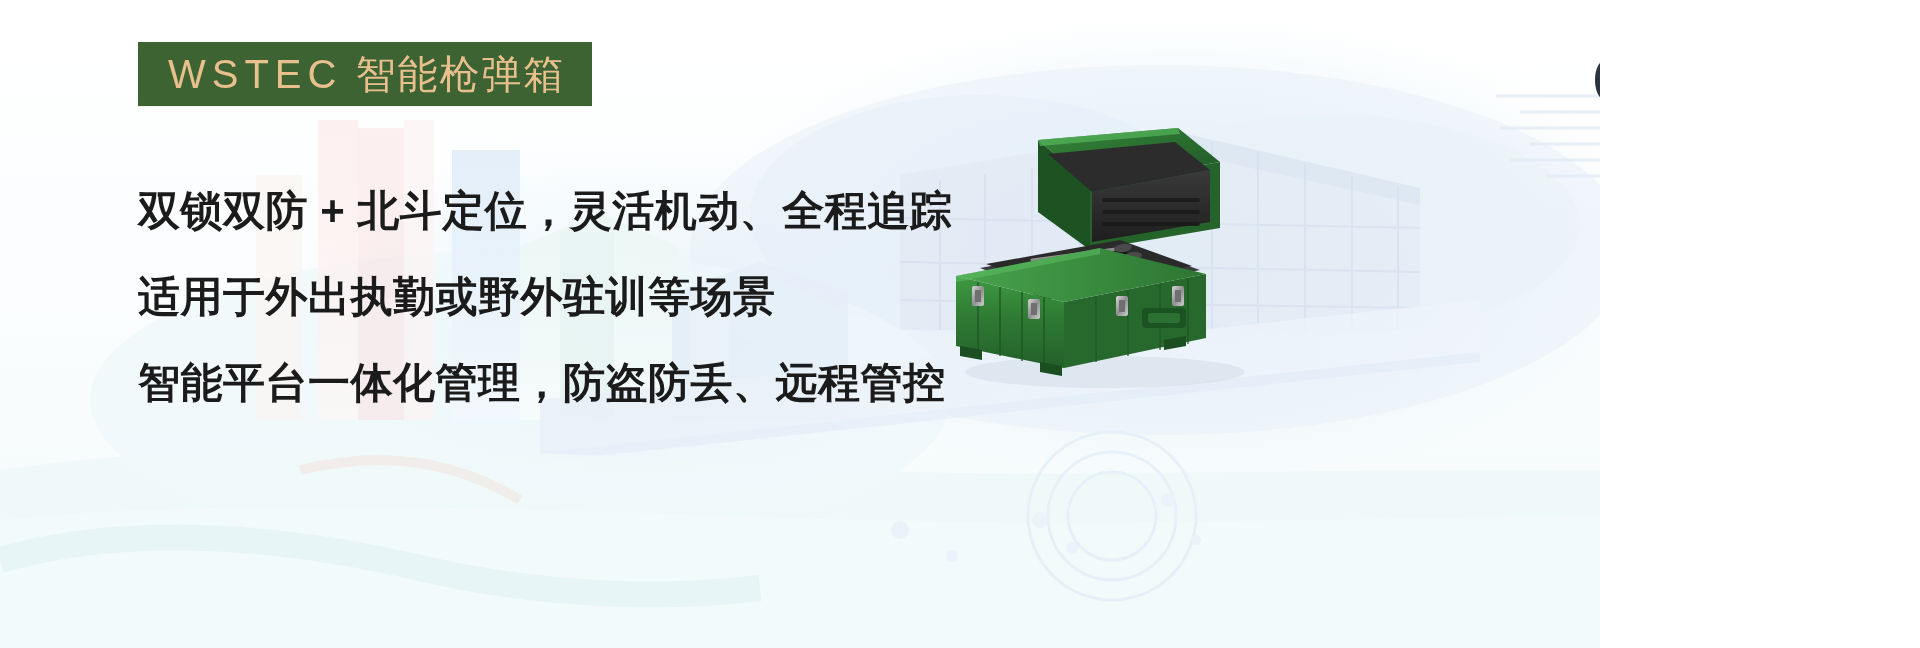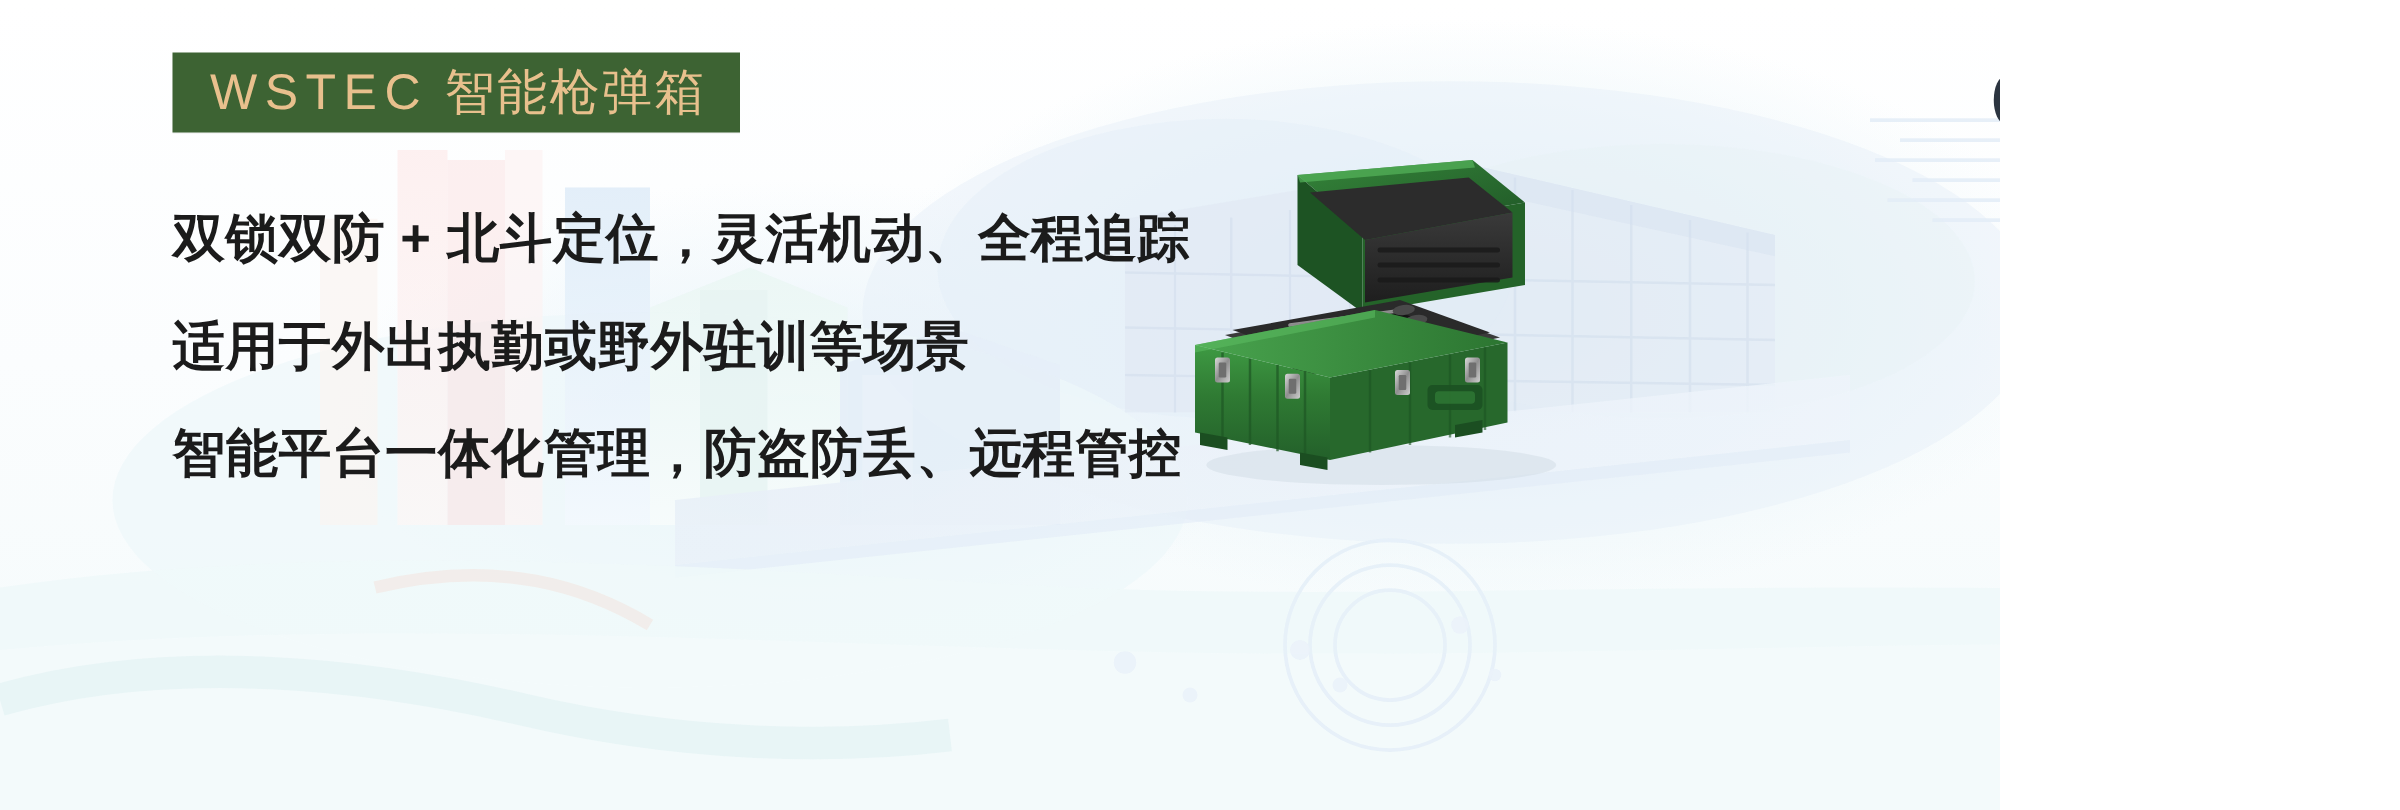--- a/index.html
+++ b/index.html
@@ -28,21 +28,21 @@
     display:flex;align-items:center;
     box-shadow:0 1px 0 rgba(0,0,0,.05);
   }
   .title-text{
     color:#e8c08d;font-size:40px;line-height:1;letter-spacing:2px;
     white-space:nowrap;font-weight:400;
   }
   .title-text .en{letter-spacing:6px;}
 
   
-  .lines{position:absolute;left:138px;top:170px;width:880px;}
+  .lines{position:absolute;left:138px;top:190px;width:880px;}
   .line{
     color:#1b1b1b;font-size:42px;line-height:1.0;letter-spacing:.5px;
     font-weight:700;white-space:nowrap;margin-bottom:44px;
     font-family:"Liberation Sans","DejaVu Sans",sans-serif;
   }
   .line:last-child{margin-bottom:0;}
 
   
   .case-wrap{position:absolute;left:920px;top:100px;width:350px;height:300px;}
 

